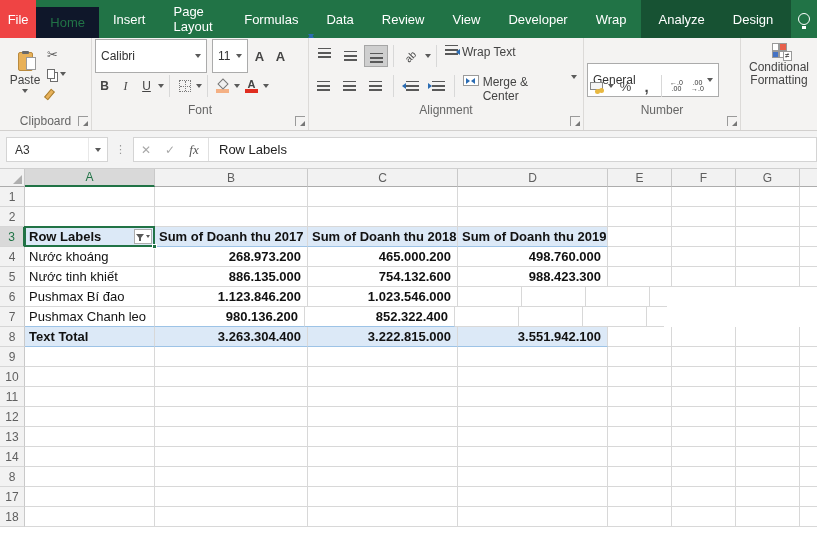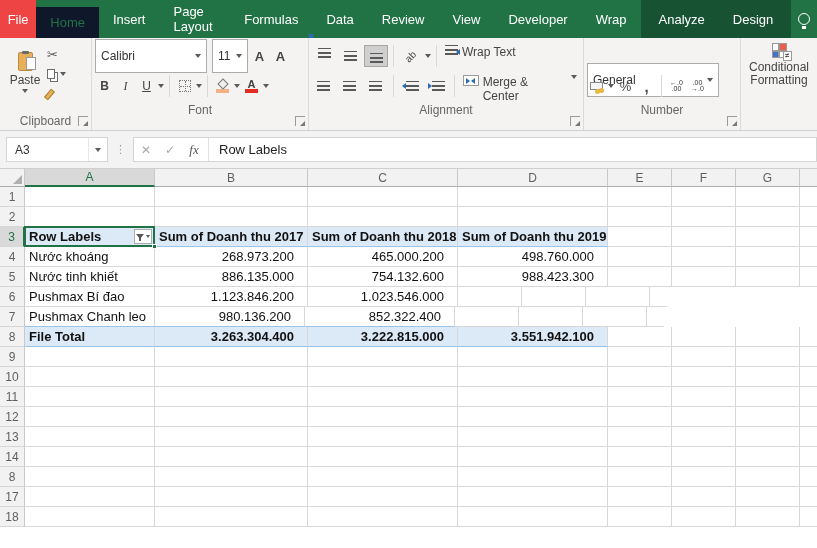--- a/index.html
+++ b/index.html
@@ -115,21 +115,21 @@
   .selcol{background:#D9D9D9;color:#217346;border-bottom:2px solid #217346;}
   .row{display:flex;height:20px;}
   .rhead{width:25px;background:#F2F2F2;border-right:1px solid #C9C9C9;border-bottom:1px solid #D6D6D6;
     color:#5F5F5F;font-size:12px;display:flex;align-items:center;justify-content:center;}
   .selrow{background:#D9D9D9;color:#217346;border-right:2px solid #217346;}
   .cell{border-right:1px solid #D8D8D8;border-bottom:1px solid #D8D8D8;padding:0 4px;
     white-space:nowrap;overflow:hidden;display:flex;align-items:center;background:#fff;}
   .cell.partial,.hcell.partial{width:17px;border-right:none;}
   .blue{background:#DCE9F7;}
   .bold{font-weight:bold;}
-  .num{justify-content:flex-end;padding-right:13px;}
+  .num{justify-content:flex-end;padding-right:6px;font-weight:bold;}
   .pb{border-bottom:1px solid #9DC3E6;}
   .a3{position:relative;overflow:visible;z-index:2;}
   .selbox{position:absolute;inset:-1px;border:2px solid #217346;pointer-events:none;}
   .handle{position:absolute;right:-3px;bottom:-3px;width:5px;height:5px;background:#217346;border:1px solid #fff;}
   .filter-btn{position:absolute;right:2px;top:2px;width:18px;height:15px;background:#fff;border:1px solid #ACACAC;
     display:flex;align-items:center;justify-content:center;gap:2px;}
   .funnel{width:0;height:0;border-left:4px solid transparent;border-right:4px solid transparent;border-top:5px solid #595959;position:relative;}
   .funnel::after{content:"";position:absolute;left:-1px;top:-2px;width:2px;height:4px;background:#595959;}
   .fcaret{width:0;height:0;border-left:2.5px solid transparent;border-right:2.5px solid transparent;border-top:3.5px solid #595959;}
 </style>
@@ -443,21 +443,21 @@
       <div class="cell pb" style="width:130px">Pushmax Chanh leo</div>
       <div class="cell pb num" style="width:150px">980.136.200</div>
       <div class="cell pb num" style="width:150px">852.322.400</div>
       <div class="cell" style="width:64px"></div>
       <div class="cell" style="width:64px"></div>
       <div class="cell" style="width:64px"></div>
       <div class="cell partial"></div>
     </div>
     <div class="row">
       <div class="rhead ">8</div>
-      <div class="cell blue bold pb" style="width:130px">File Total</div>
+      <div class="cell blue bold pb" style="width:130px">Text Total</div>
       <div class="cell blue bold pb num" style="width:153px">3.263.304.400</div>
       <div class="cell blue bold pb num" style="width:150px">3.222.815.000</div>
       <div class="cell blue bold pb num" style="width:150px">3.551.942.100</div>
       <div class="cell" style="width:64px"></div>
       <div class="cell" style="width:64px"></div>
       <div class="cell" style="width:64px"></div>
       <div class="cell partial"></div>
     </div>
     <div class="row">
       <div class="rhead ">9</div>

